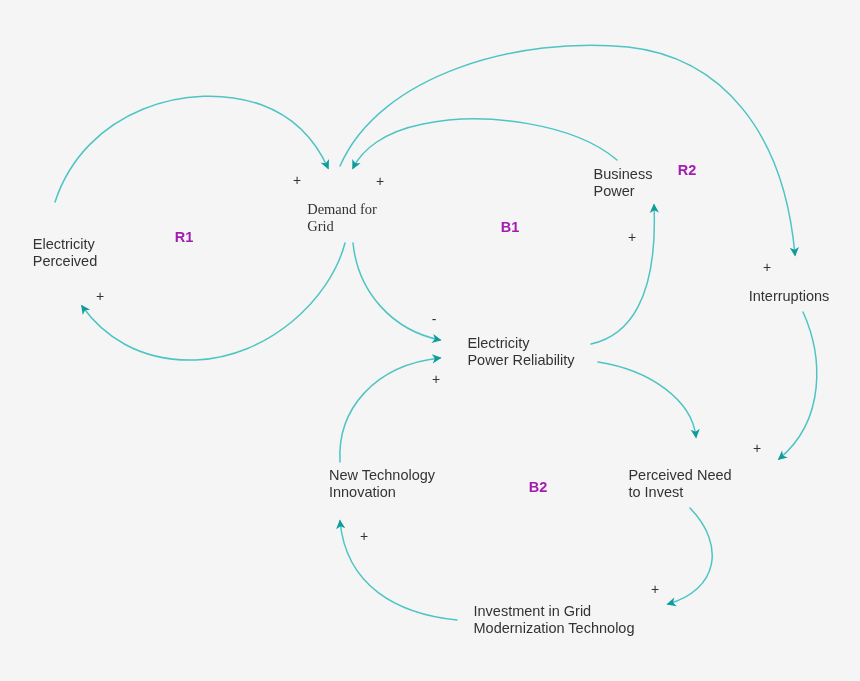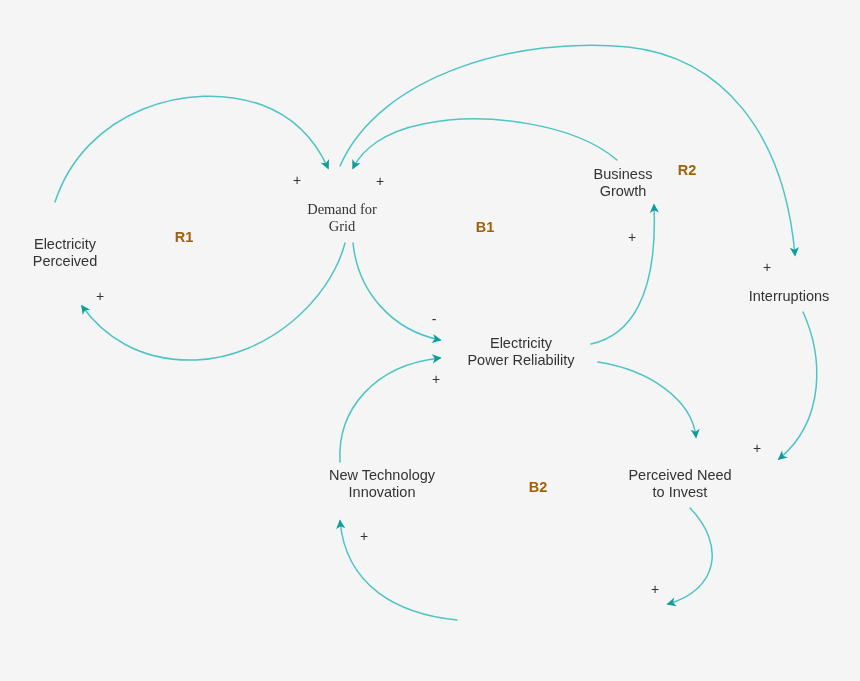--- a/index.html
+++ b/index.html
@@ -22,28 +22,28 @@
     left: 0;
     top: 0;
     width: 860px;
     height: 681px;
   }
   .node-label {
     position: absolute;
     color: #333333;
     font-size: 14.5px;
     line-height: 17px;
-    text-align: center;
+    text-align: left;
     white-space: nowrap;
     transform: translate(-50%, -50%);
     pointer-events: none;
   }
   .loop-label {
     position: absolute;
-    color: #a16207;
+    color: #a21caf;
     font-size: 14.5px;
     font-weight: bold;
     text-align: center;
     white-space: nowrap;
     transform: translate(-50%, -50%);
   }
   .polarity {
     position: absolute;
     color: #333333;
     font-size: 14px;
@@ -97,21 +97,21 @@
     <div>Perceived</div>
   </div>
 
   <div class="node-label" style="left:342px; top:218px;font-family:Liberation Serif, serif;">
     <div>Demand for</div>
     <div>Grid</div>
   </div>
 
   <div class="node-label" style="left:623px; top:183px;">
     <div>Business</div>
-    <div>Growth</div>
+    <div>Power</div>
   </div>
 
   <div class="node-label" style="left:789px; top:296px;">
     <div>Interruptions</div>
   </div>
 
   <div class="node-label" style="left:521px; top:352px;">
     <div>Electricity</div>
     <div>Power Reliability</div>
   </div>
@@ -119,23 +119,27 @@
   <div class="node-label" style="left:680px; top:484px;">
     <div>Perceived Need</div>
     <div>to Invest</div>
   </div>
 
   <div class="node-label" style="left:382px; top:484px;">
     <div>New Technology</div>
     <div>Innovation</div>
   </div>
 
+  <div class="node-label" style="left:554px; top:620px;">
+    <div>Investment in Grid</div>
+    <div>Modernization Technolog</div>
+  </div>
 
   <div class="loop-label" style="left:184px; top:237px;text-align:right;">R1</div>
-  <div class="loop-label" style="left:485px; top:227px;">B1</div>
+  <div class="loop-label" style="left:510px; top:227px;">B1</div>
   <div class="loop-label" style="left:687px; top:170px;">R2</div>
   <div class="loop-label" style="left:538px; top:487px;">B2</div>
 
   <div class="polarity" style="left:297px; top:180px;">+</div>
   <div class="polarity" style="left:380px; top:181px;">+</div>
   <div class="polarity" style="left:100px; top:296px;">+</div>
   <div class="polarity" style="left:434px; top:319px;">-</div>
   <div class="polarity" style="left:436px; top:379px;">+</div>
   <div class="polarity" style="left:632px; top:237px;">+</div>
   <div class="polarity" style="left:767px; top:267px;">+</div>

